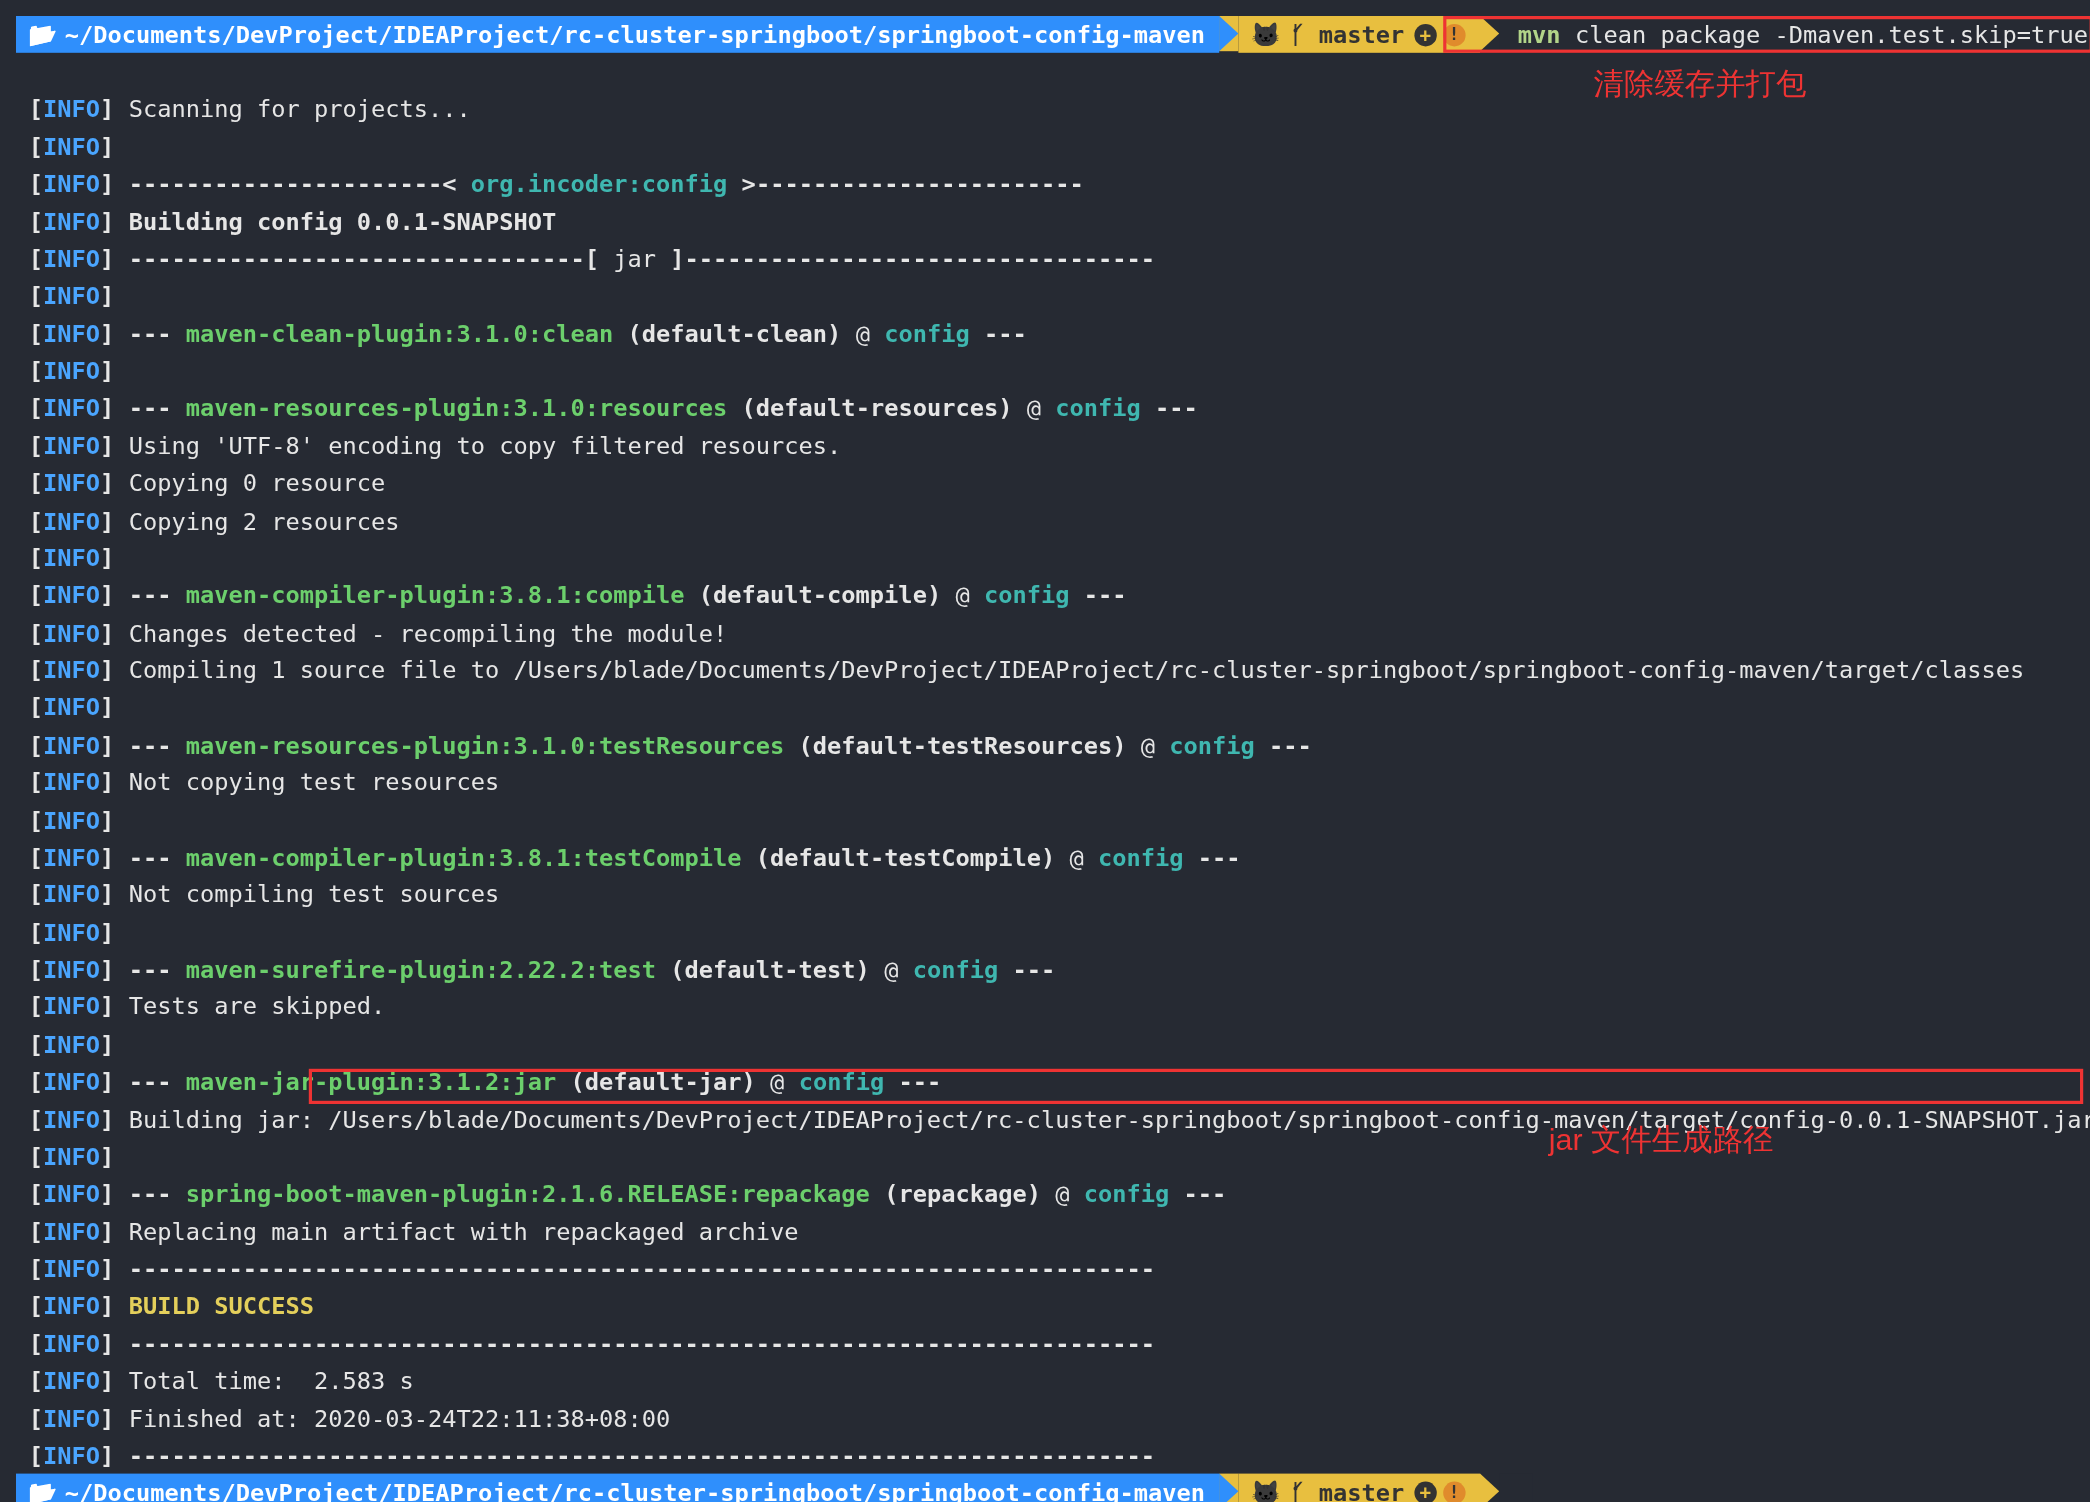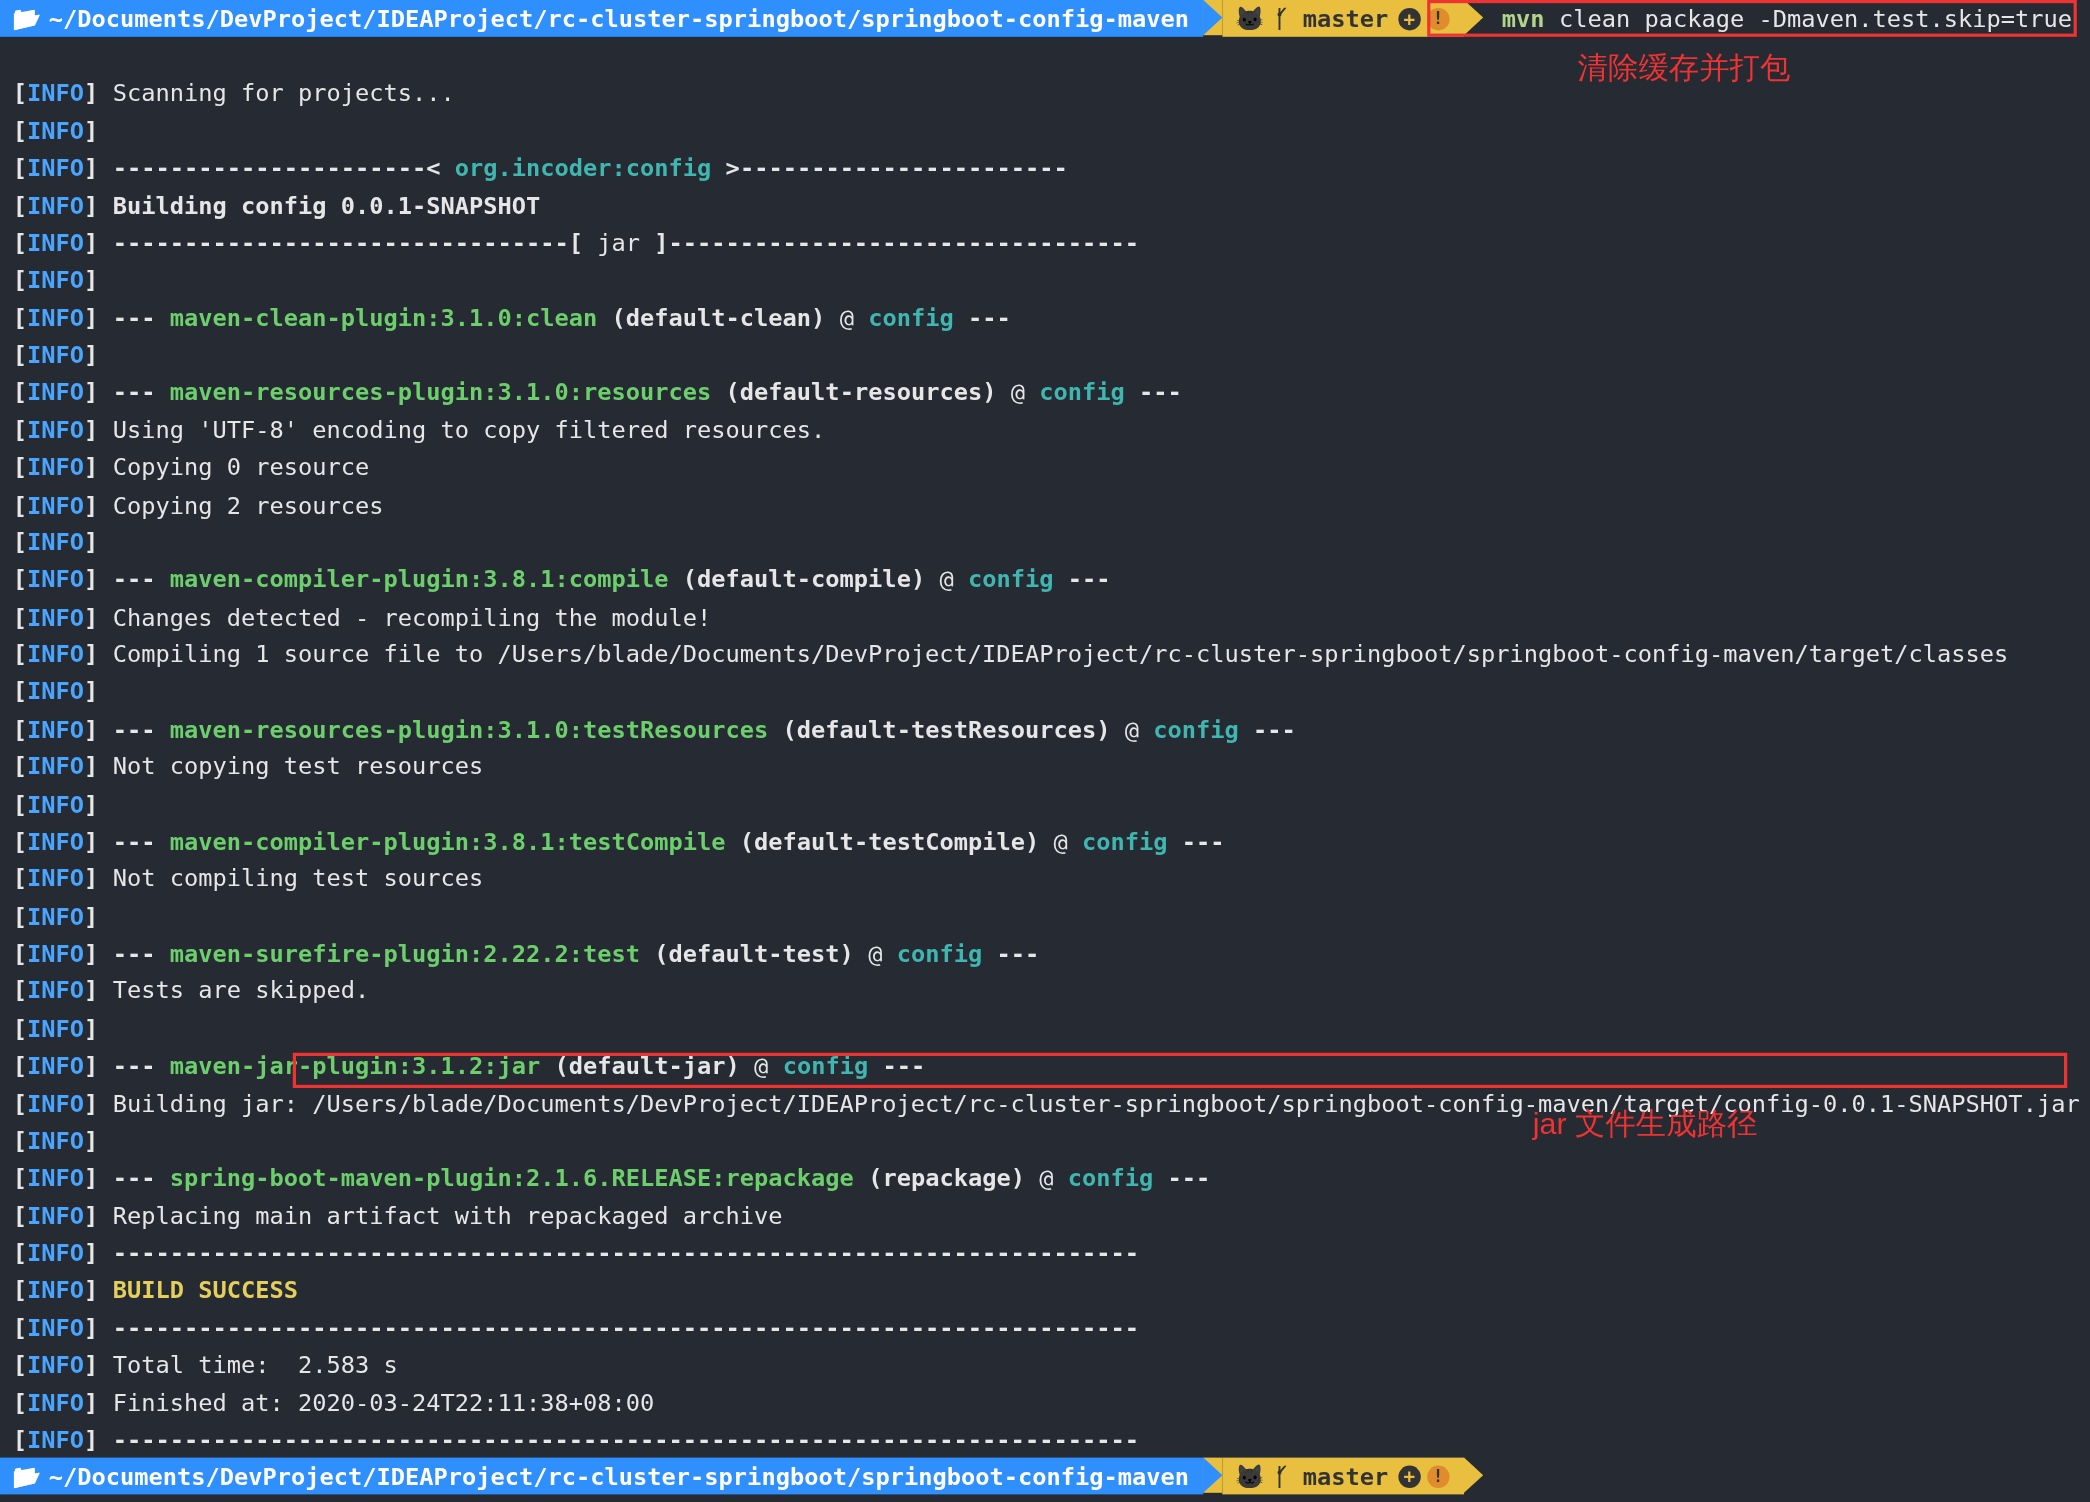--- a/index.html
+++ b/index.html
@@ -1,16 +1,16 @@
 <!DOCTYPE html>
 <html><head>
 <meta charset="utf-8">
 <style>
   html,body{margin:0;padding:0;background:#262a33;font-family:Menlo,Consolas,"DejaVu Sans Mono",monospace;font-size:14.8px;line-height:1.58;color:#e6e6e6;}
-  .wrap{width:2090px;height:1502px;box-sizing:border-box;padding:0;transform-origin:top left;}
+  .wrap{width:2090px;height:1502px;box-sizing:border-box;padding:16px;transform-origin:top left;}
   .term{white-space:pre;font-variant-ligatures:none;padding:0 8px;}
   .prompt-bar{display:flex;align-items:stretch;height:23px;font-weight:bold;white-space:pre;}
   .seg{display:flex;align-items:center;padding:0 0px 0 8px;position:relative;}
   .seg.path{background:#2f8ffc;color:#fff;}
   .seg.branch{background:#e8bf3f;color:#333;}
   .seg.cmd{background:#262a33;color:#e6e6e6;padding-left:12px;font-weight:normal;}
   .arrow{width:0;height:0;border-top:11.5px solid transparent;border-bottom:11.5px solid transparent;}
   .arrow.blue{border-left:12px solid #2f8ffc;}
   .arrow.yellow{border-left:12px solid #e8bf3f;}
   .folder-ico::before{content:"📂";margin-right:4px;filter:grayscale(1) brightness(3);}

